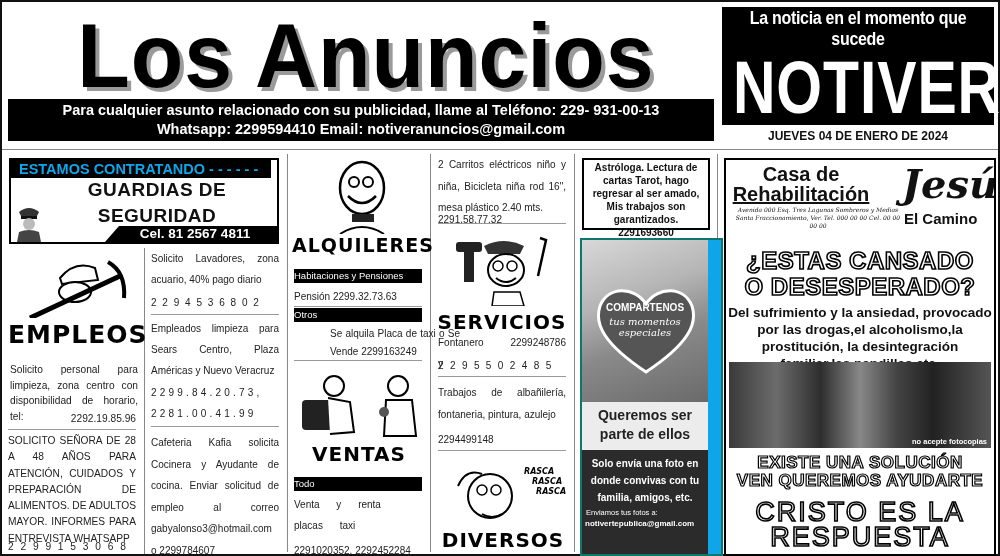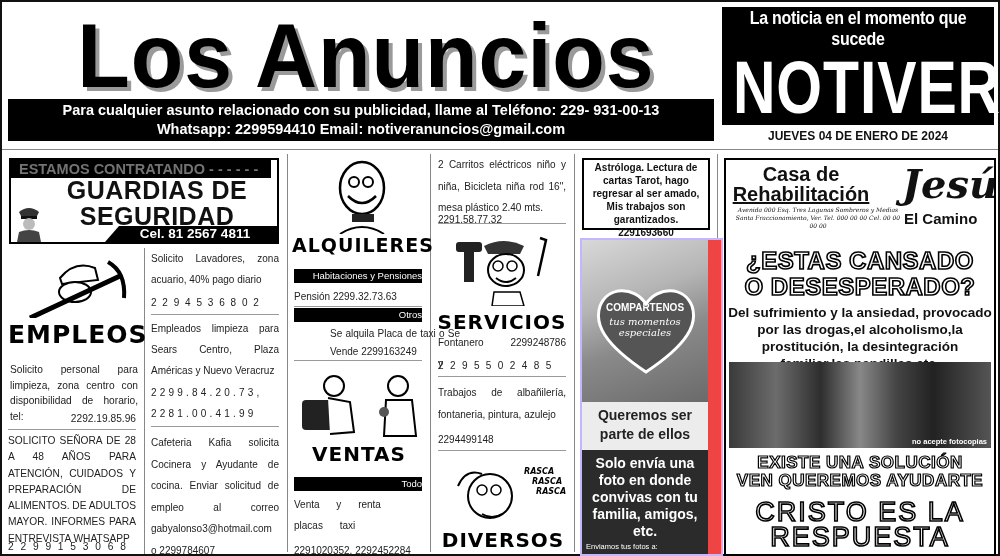--- a/index.html
+++ b/index.html
@@ -26,45 +26,45 @@
   .notiver-slogan { font-weight: bold; font-size: 16px; margin-top: 4px; letter-spacing: -0.3px; transform: scaleY(1.15); }
   .notiver-name { font-weight: 900; font-size: 64px; line-height: 66px; margin-top: 8px; letter-spacing: 1px; transform: scaleX(0.92) scaleY(1.15); }
   .notiver-date { position: absolute; left: 720px; top: 127px; width: 272px; text-align: center; font-weight: bold; font-size: 12px; }
 
   .header-rule { position: absolute; left: 0; top: 147px; width: 996px; height: 1px; background: #888; }
 
   
   .col-divider { position: absolute; top: 152px; width: 1px; height: 398px; background: #888; }
 
   .guard-ad { position: absolute; left: 7px; top: 156px; width: 270px; height: 86px; border: 2px solid #000; background: #fff; overflow: hidden; }
-  .guard-top { background: #000; color: #737373; font-weight: bold; font-size: 14.5px; height: 18px; line-height: 18px; padding-left: 8px; width: 260px; }
-  .guard-main { position: absolute; left: 26px; top: 17px; width: 240px; text-align: center; font-weight: 900; font-size: 25px; line-height: 26px; letter-spacing: 0.5px; }
+  .guard-top { background: #000; color: #0ea5e9; font-weight: bold; font-size: 14.5px; height: 18px; line-height: 18px; padding-left: 8px; width: 260px; }
+  .guard-main { position: absolute; left: 26px; top: 17px; width: 240px; text-align: center; font-weight: 900; font-size: 19px; line-height: 26px; letter-spacing: 0.5px; }
   .guard-cel { position: absolute; right: 0; bottom: 0; width: 158px; height: 16px; background: #000; color: #fff; font-weight: bold; font-size: 13.5px; text-align: center; padding-right: 6px; line-height: 16px; }
   .guard-cel::before { content: ""; position: absolute; left: -14px; top: 0; border-right: 14px solid #000; border-top: 16px solid transparent; }
   .guard-icon { position: absolute; left: 6px; top: 44px; width: 24px; height: 38px; }
 
   .cartoon { position: absolute; }
   .section-word { position: absolute; font-family: "DejaVu Sans", sans-serif; font-weight: 900; color: #000; letter-spacing: 1px; text-align: center; }
 
   .ad-text { position: absolute; font-size: 10px; line-height: 21px; text-align: justify; color: #222; }
   .ad-rule { position: absolute; height: 1px; background: #999; }
   .spaced { letter-spacing: 6.2px; }
 
-  .cat-bar { position: absolute; background: #000; color: #fff; font-size: 9.5px; text-align: right; height: 14px; line-height: 14px; }
+  .cat-bar { position: absolute; background: #000; color: #fff; font-size: 9.5px; text-align: left; height: 14px; line-height: 14px; }
 
   .astro-ad { position: absolute; left: 580px; top: 156px; width: 128px; height: 72px; border: 2px solid #000; text-align: center; font-weight: bold; font-size: 10px; line-height: 13px; padding-top: 1px; }
 
-  .photo-ad { position: absolute; left: 578px; top: 236px; width: 143px; height: 318px; border: 2px solid #c4b5fd; background: #ef4444; overflow: hidden; }
+  .photo-ad { position: absolute; left: 578px; top: 236px; width: 143px; height: 318px; border: 2px solid #0f766e; background: #0ea5e9; overflow: hidden; }
   .photo-top { position: absolute; left: 0; top: 0; width: 126px; height: 162px; background: linear-gradient(160deg, #d8d8d8 0%, #b5b5b5 35%, #8a8a8a 60%, #6a6a6a 100%); }
   .heart { position: absolute; left: 12px; top: 44px; width: 104px; height: 90px; }
   .heart-text1 { position: absolute; left: 0; top: 62px; width: 126px; text-align: center; font-weight: bold; font-size: 10px; color: #fff; }
   .heart-text2 { position: absolute; left: 0; top: 76px; width: 126px; text-align: center; font-family: "DejaVu Serif", serif; font-style: italic; font-size: 10px; color: #fff; line-height: 11px; }
   .photo-mid { position: absolute; left: 0; top: 162px; width: 126px; height: 48px; background: #ececec; color: #222; text-align: center; font-weight: bold; font-size: 14px; line-height: 19px; padding-top: 4px; }
   .photo-bot { position: absolute; left: 0; top: 210px; width: 126px; height: 104px; background: #2b2b2b; color: #fff; text-align: center; }
-  .photo-bot-main { font-weight: bold; font-size: 14px; line-height: 17px; padding-top: 5px; }
+  .photo-bot-main { font-weight: bold; font-size: 10px; line-height: 17px; padding-top: 5px; }
   .photo-bot-small { font-size: 7.5px; text-align: left; padding-left: 4px; margin-top: 2px; }
   .photo-bot-email { font-weight: bold; font-size: 8px; text-align: left; padding-left: 3px; margin-top: 2px; }
 
   
   .rehab-ad { position: absolute; left: 722px; top: 156px; width: 272px; height: 398px; border: 2px solid #000; background: #fff; overflow: hidden; }
   .rehab-casa { position: absolute; left: 0; top: 4px; width: 150px; text-align: center; font-weight: bold; font-size: 20px; line-height: 20px; }
   .rehab-casa .ul { text-decoration: underline; }
   .rehab-addr { position: absolute; left: 6px; top: 46px; width: 172px; text-align: center; font-family: "DejaVu Serif", serif; font-style: italic; font-size: 6px; line-height: 8px; color: #111; }
   .jesus { position: absolute; left: 176px; top: 2px; font-family: "DejaVu Serif", serif; font-weight: bold; font-style: italic; font-size: 40px; line-height: 44px; }
   .camino { position: absolute; left: 178px; top: 50px; font-weight: bold; font-size: 15px; }

